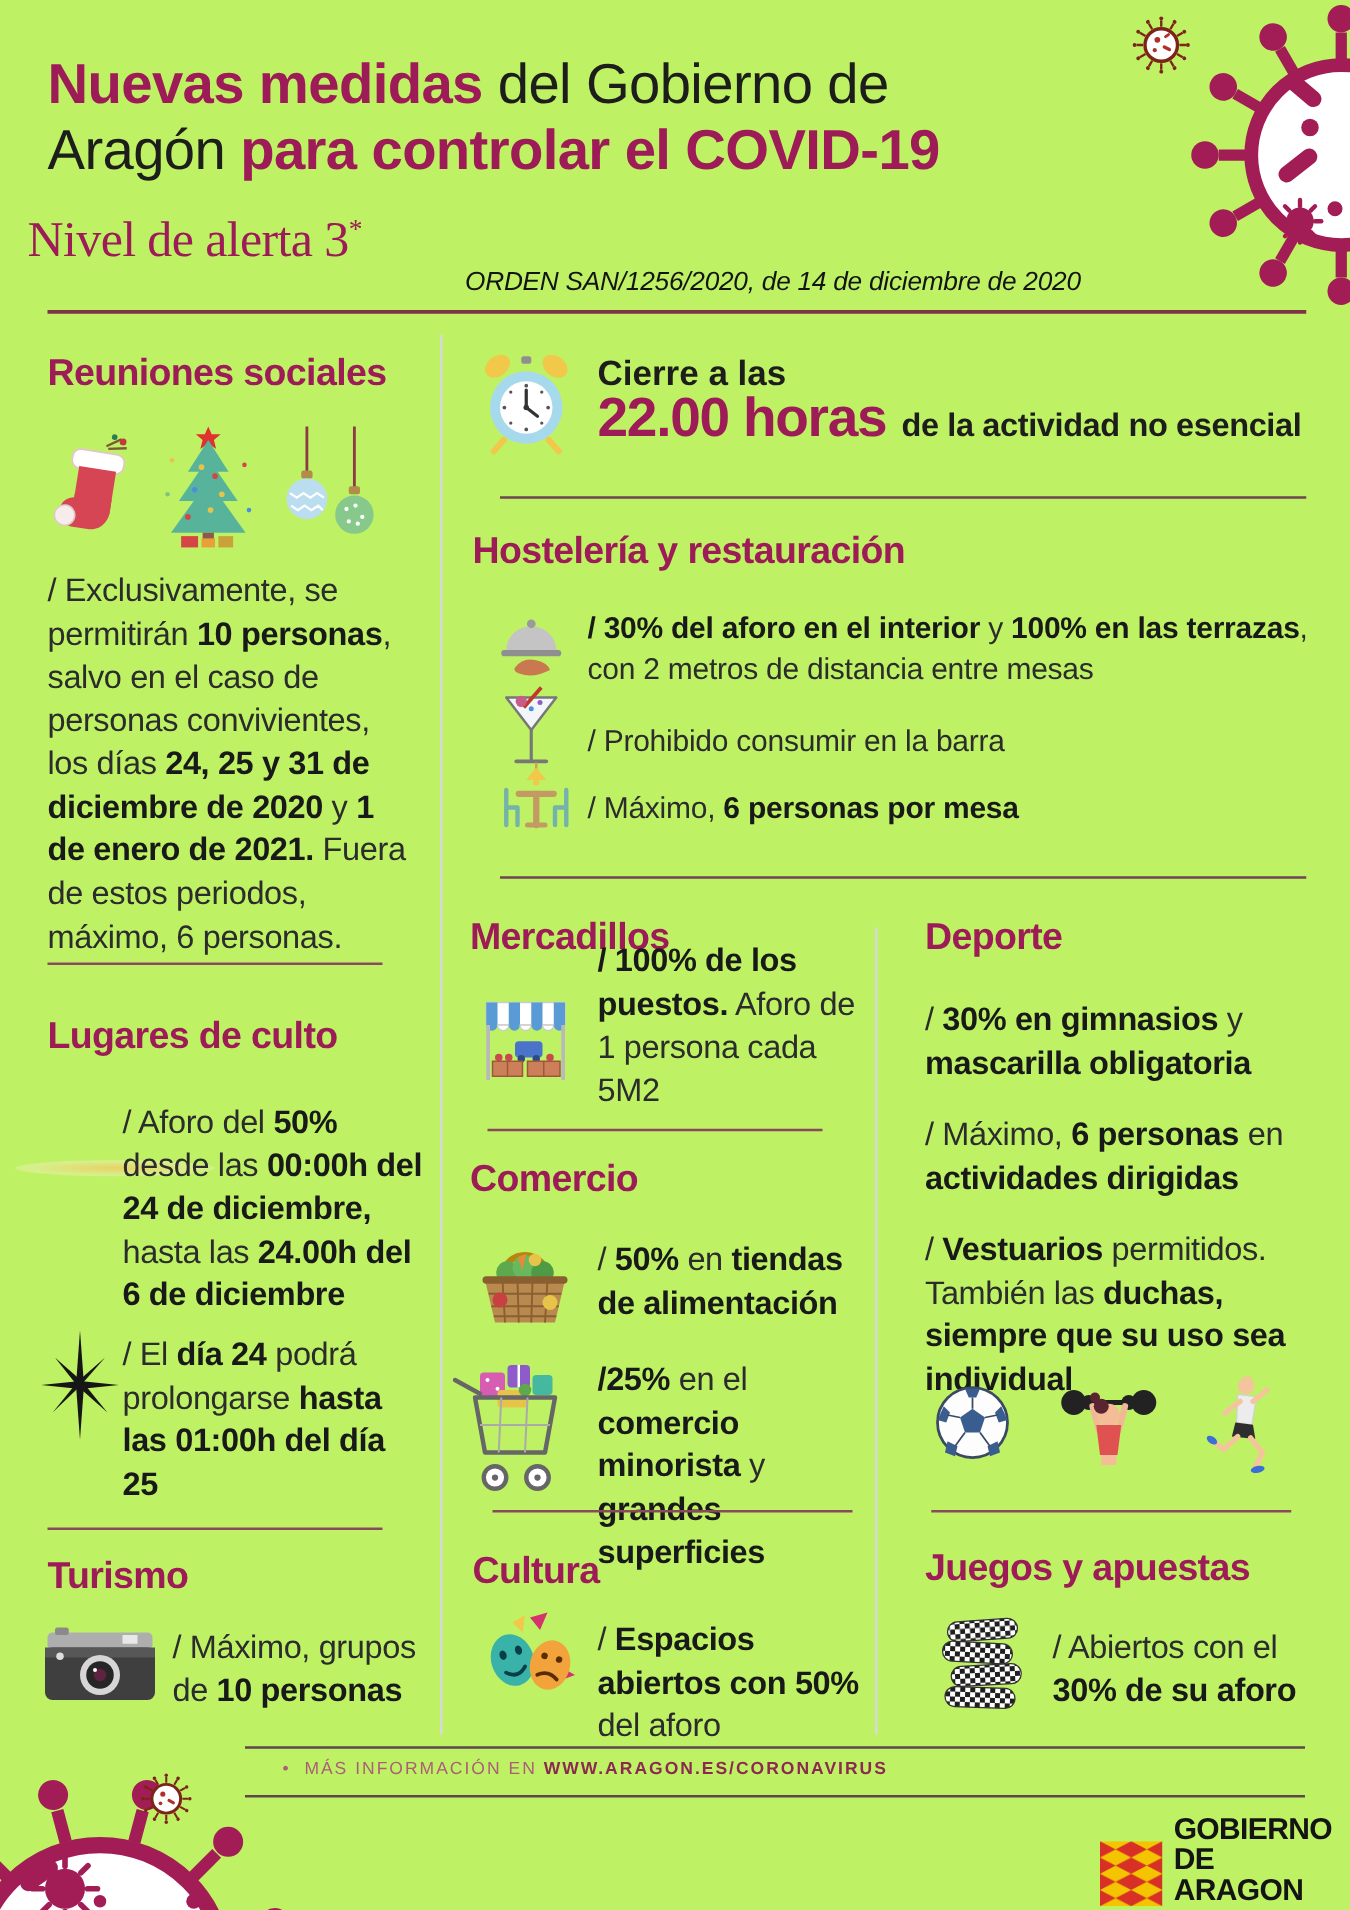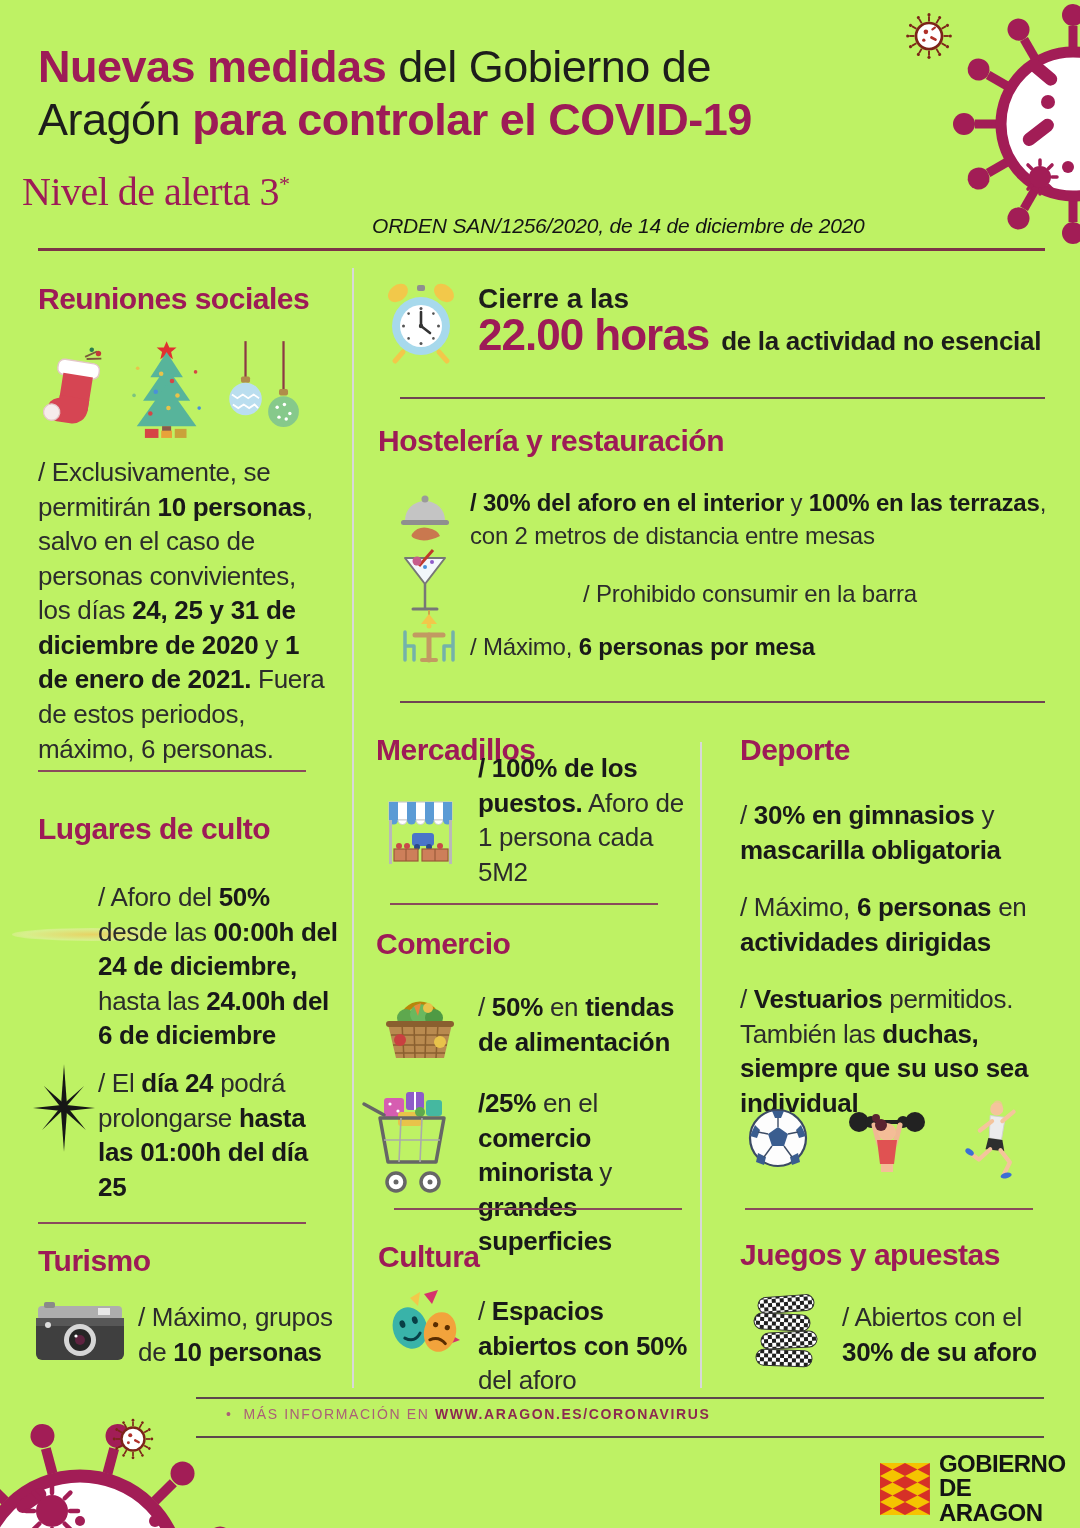--- a/index.html
+++ b/index.html
@@ -34,21 +34,21 @@
   .cl-row{display:flex;align-items:baseline;gap:12px;}
   .cl-time{font-size:44px;font-weight:700;color:var(--accent);letter-spacing:-1px;}
   .cl-suffix{font-size:26px;font-weight:700;color:#1d1d1b;letter-spacing:-0.3px;}
   
   .xmas-row{display:flex;align-items:flex-end;gap:14px;}
   .sport-row{display:flex;align-items:center;justify-content:space-between;}
   
   .finfo{font-size:14px;letter-spacing:1.6px;color:#aa5f77;}
   .finfo .url{font-weight:700;color:#8c2950;}
   .frule{background:#5d474d;height:2px;}
-  .logo{display:flex;align-items:center;gap:9px;}
+  .logo{display:flex;align-items:flex-end;gap:9px;}
   .logo-text{font-size:24px;font-weight:700;color:#141414;line-height:1.02;letter-spacing:-0.5px;}
   .glow{width:160px;height:13px;border-radius:50%;
     background:radial-gradient(ellipse at center,rgba(233,209,100,0.95) 0%,rgba(246,236,190,0.45) 60%,rgba(255,255,255,0) 100%);}
 </style>
 </head>
 <body>
 
 <div class="page">
 
   <div class="abs title" style="left:38px;top:40px;width:840px;">
@@ -345,21 +345,21 @@
   <svg class="abs" style="left:402px;top:548px;" width="46" height="74" viewBox="0 0 46 74">
     <polygon points="3,10 43,10 23,36" fill="#f2f6fa" stroke="#777" stroke-width="2" stroke-linejoin="round"></polygon>
     <circle cx="14" cy="15" r="2.2" fill="#d6336c"></circle>
       <circle cx="23" cy="19" r="2" fill="#4a90d9"></circle>
       <circle cx="30" cy="14" r="2" fill="#8e5bc9"></circle>
     <line x1="31" y1="2" x2="17" y2="18" stroke="#c0392b" stroke-width="3"></line>
     <circle cx="15" cy="13" r="4.5" fill="#c75b8a"></circle>
     <line x1="23" y1="36" x2="23" y2="60" stroke="#777" stroke-width="2.5"></line>
     <line x1="11" y1="61" x2="35" y2="61" stroke="#777" stroke-width="3" stroke-linecap="round"></line>
   </svg>
-  <div class="abs txt-sm" style="left:470px;top:577px;width:560px;text-align:center;"><span>/ Prohibido consumir en la barra</span></div>
+  <div class="abs txt-sm" style="left:470px;top:577px;width:560px;"><span>/ Prohibido consumir en la barra</span></div>
 
   <svg class="abs" style="left:396px;top:608px;" width="66" height="62" viewBox="0 0 66 62">
     <line x1="33" y1="2" x2="33" y2="10" stroke="#caa84a" stroke-width="2"></line>
     <polygon points="25,16 41,16 33,6" fill="#f2c84a"></polygon>
     <circle cx="33" cy="18" r="2.5" fill="#f2c84a"></circle>
     <g stroke="#c29a62" stroke-linecap="round">
       <line x1="19" y1="27" x2="47" y2="27" stroke-width="5"></line>
       <line x1="33" y1="27" x2="33" y2="52" stroke-width="5"></line>
       <line x1="26" y1="52" x2="40" y2="52" stroke-width="4"></line>
     </g>

